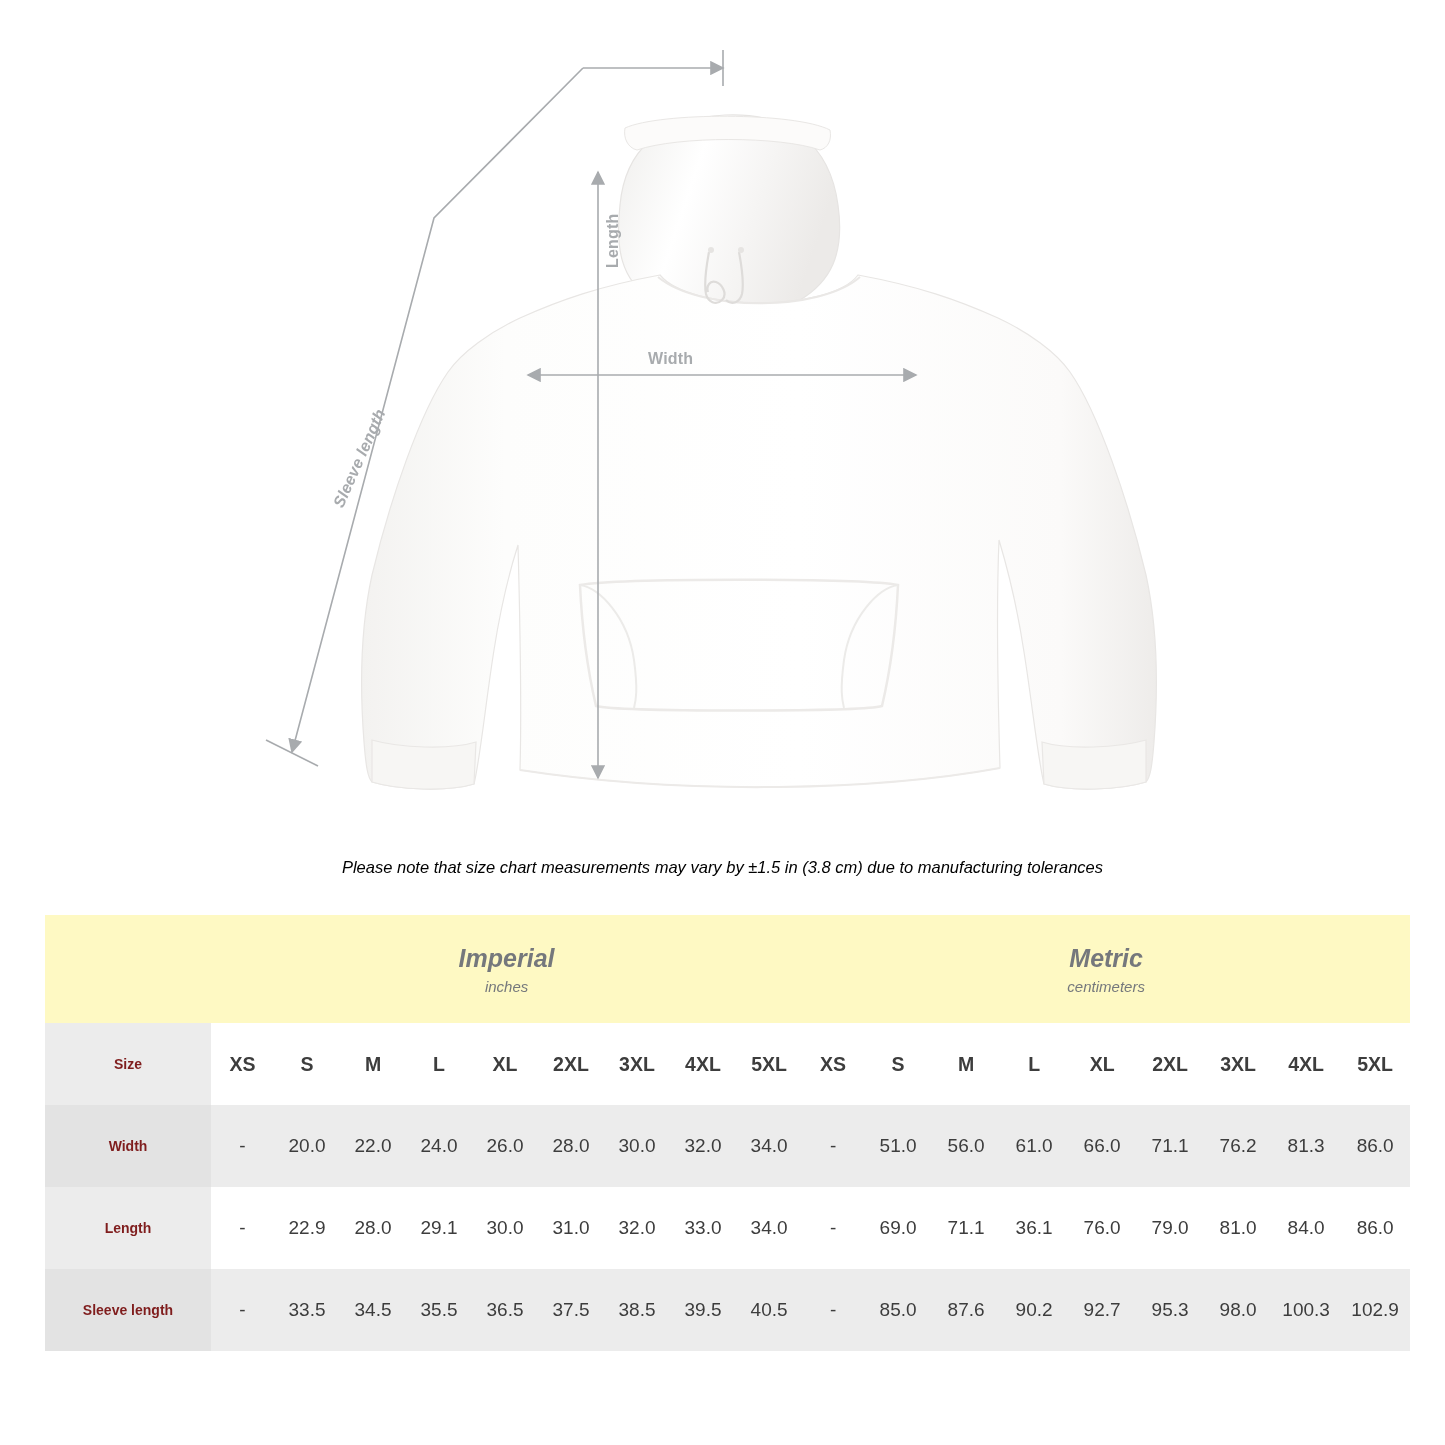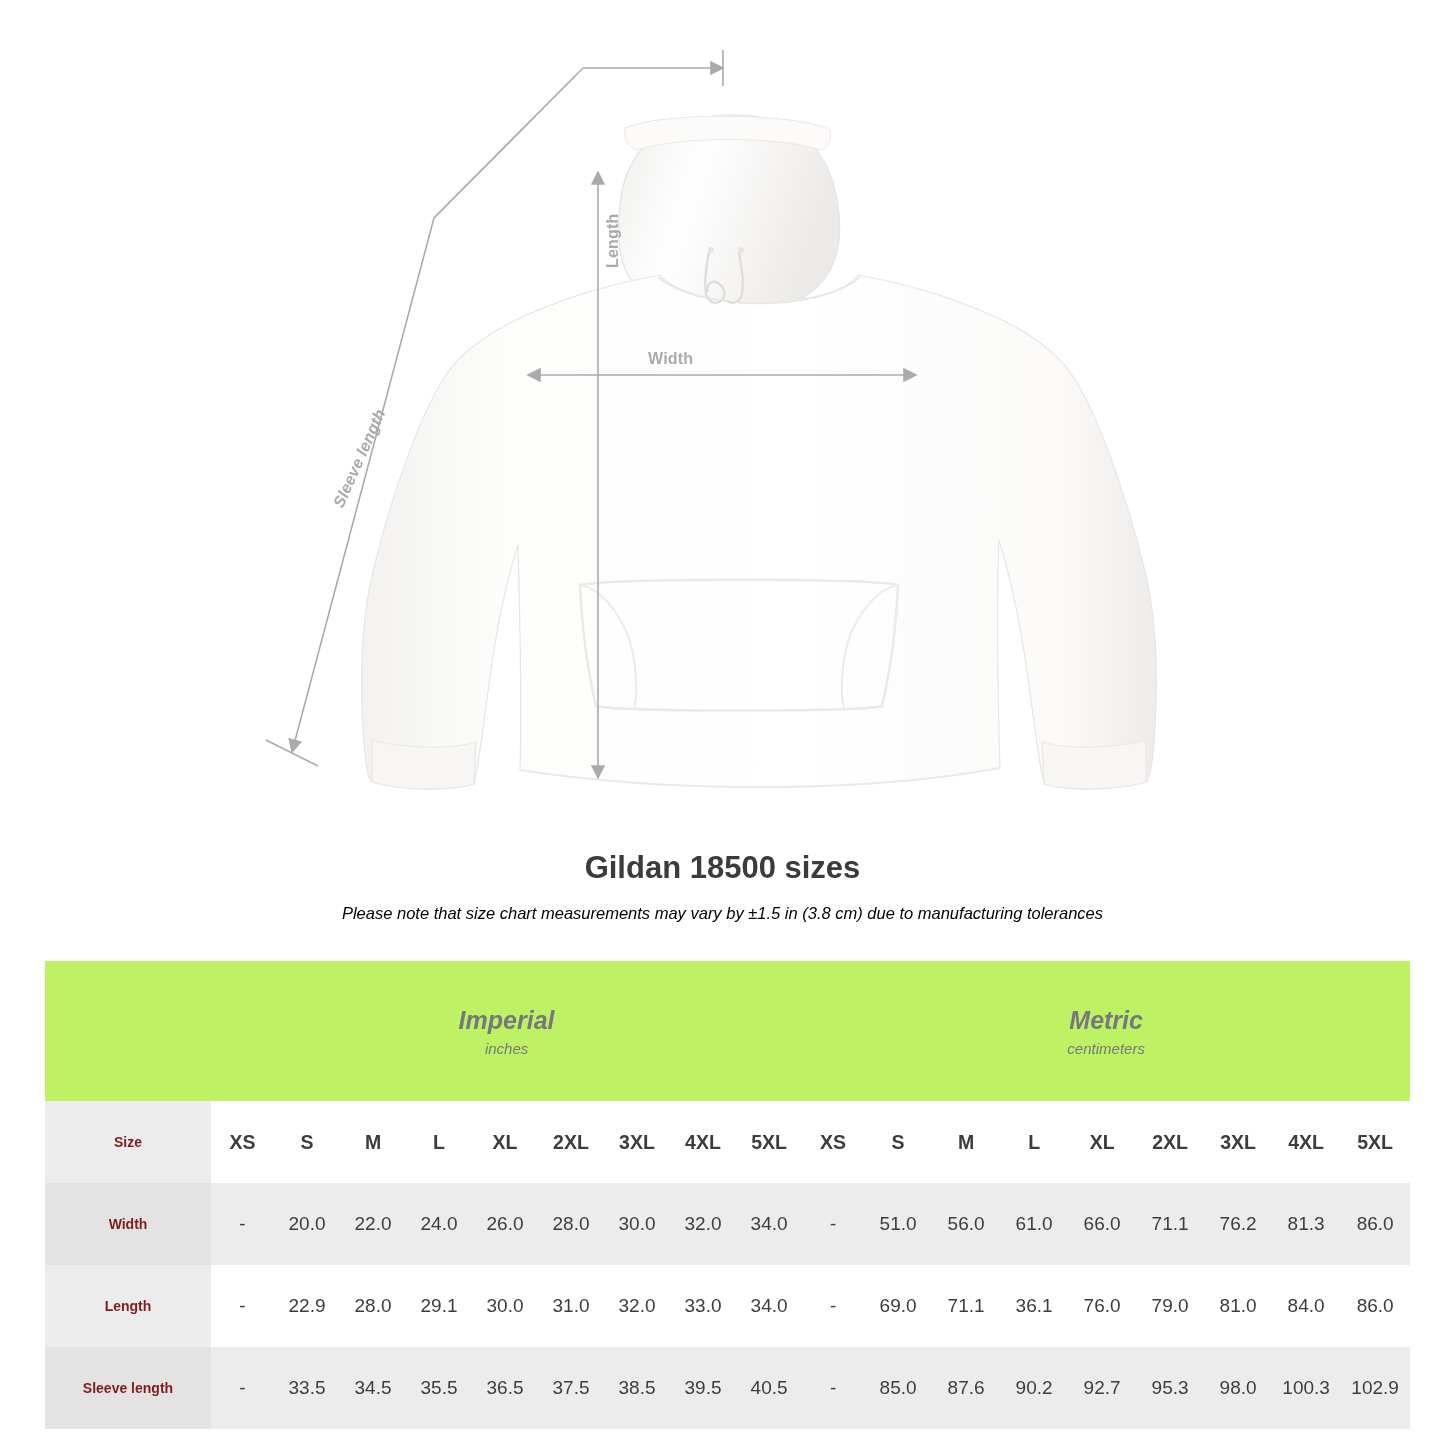--- a/index.html
+++ b/index.html
@@ -82,22 +82,22 @@
   table.size-table {
     border-collapse: collapse;
     width: 1355px;
     table-layout: fixed;
   }
   table.size-table td, table.size-table th {
     padding: 0;
     margin: 0;
   }
   .unit-header td {
-    height: 140px;
-    background: #bef264;
+    height: 108px;
+    background: #fef9c3;
     text-align: center;
     vertical-align: middle;
   }
   .unit-name {
     font-size: 25px;
     font-style: italic;
     font-weight: bold;
     color: #75787c;
     line-height: 1.25;
   }
@@ -227,21 +227,20 @@
         <polyline points="583,68 434,218 292,752" marker-end="url(#arrHead)"></polyline>
         <line x1="266" y1="740" x2="318" y2="766"></line>
       </g>
     </svg>
 
     <div class="dim-label width-label">Width</div>
     <div class="dim-label length-label">Length</div>
     <div class="dim-label sleeve-label">Sleeve length</div>
   </div>
 
-  <div class="chart-title">Gildan 18500 sizes</div>
   <div class="chart-subtitle">Please note that size chart measurements may vary by ±1.5 in (3.8 cm) due to manufacturing tolerances</div>
 
   <div class="table-wrap">
     <table class="size-table">
       <colgroup>
         <col style="width:166px">
         <col style="width:63px">
           <col style="width:66px">
           <col style="width:66px">
           <col style="width:66px">

